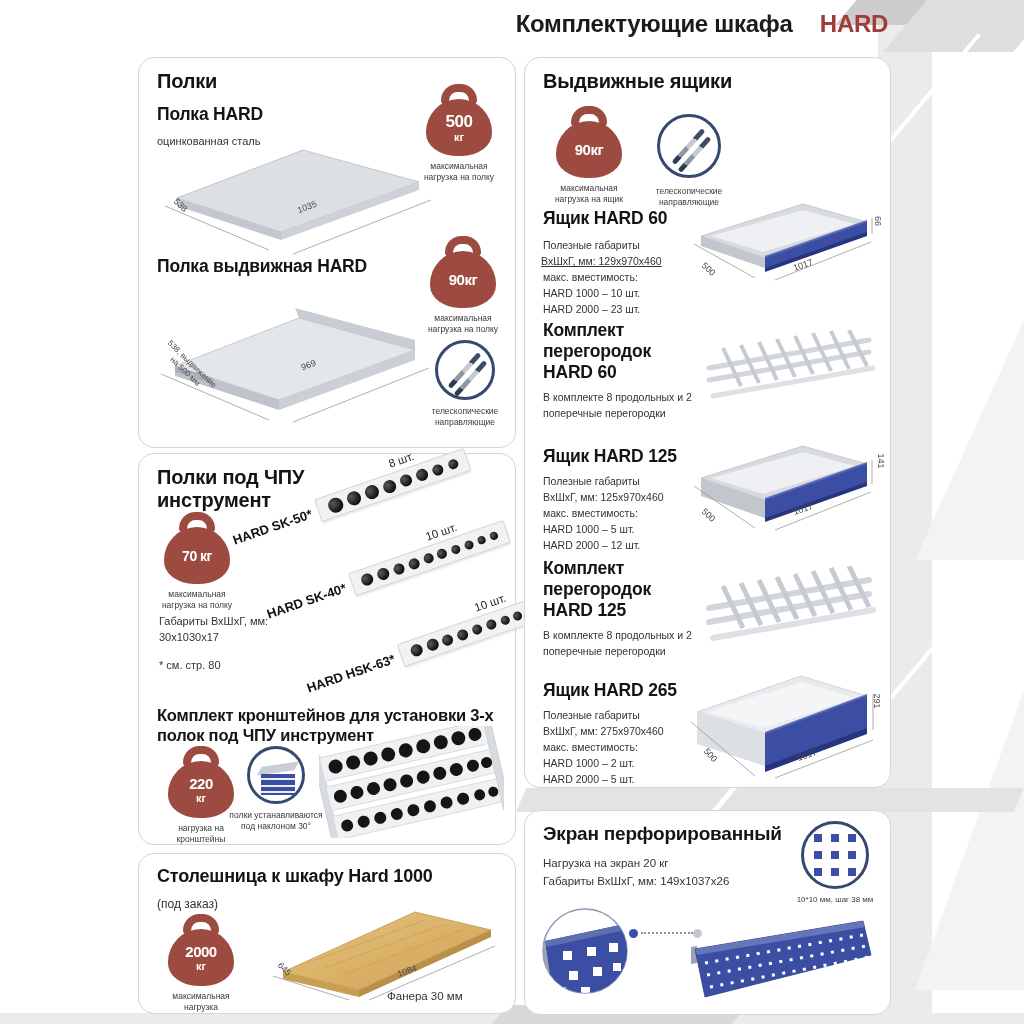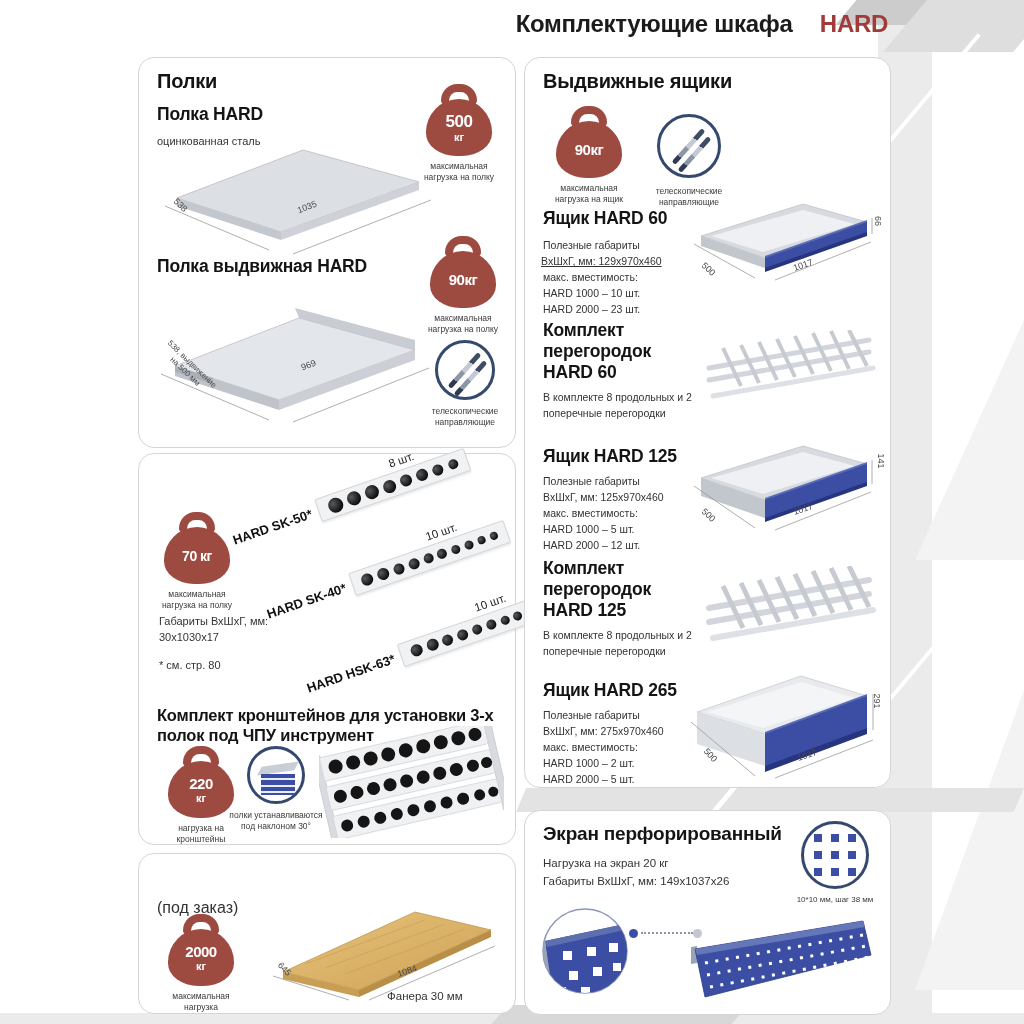--- a/index.html
+++ b/index.html
@@ -118,20 +118,21 @@
     </div>
 
     <div class="circ" style="left:296px;top:282px;width:60px;height:60px;">
       <div class="rail" style="left:4px;top:25px;"></div>
       <div class="rail" style="left:10px;top:33px;"></div>
     </div>
     <div class="circ-cap" style="left:270px;top:348px;width:112px;">телескопические направляющие</div>
   </div>
 
   <div class="panel" style="left:138px;top:453px;width:378px;height:392px;">
+    <div class="abs h2" style="left:18px;top:12px;width:160px;">Полки под ЧПУ инструмент</div>
 
     <div class="kb" style="left:20px;top:58px;">
       <div class="kb-handle"></div>
       <div class="kb-body">
         <span class="kb-val" style="font-size:14px;">70 кг</span>
       </div>
       <div class="kb-cap">максимальная нагрузка на полку</div>
     </div>
 
     <div class="strip-row" style="left:94px;top:74px;transform:rotate(-19deg);">
@@ -236,21 +237,22 @@
           <circle cx="105" cy="84" r="6" fill="#151515"></circle>
           <circle cx="122" cy="84" r="6" fill="#151515"></circle>
           <circle cx="139" cy="84" r="6" fill="#151515"></circle>
           <circle cx="156" cy="84" r="5.5" fill="#151515"></circle>
           <circle cx="170" cy="84" r="5" fill="#151515"></circle>
       </g>
     </svg>
   </div>
 
   <div class="panel" style="left:138px;top:853px;width:378px;height:161px;">
-    <div class="abs txt" style="left:18px;top:42px;font-size:16px;">(под заказ)</div>
+    <div class="abs h3" style="left:18px;top:12px;font-size:18px;">Столешница к шкафу Hard 1000</div>
+    <div class="abs txt" style="left:18px;top:42px;font-size:12px;">(под заказ)</div>
 
     <div class="kb" style="left:24px;top:60px;">
       <div class="kb-handle"></div>
       <div class="kb-body">
         <span class="kb-val" style="font-size:15px;">2000</span>
         <span class="kb-unit">кг</span>
       </div>
       <div class="kb-cap">максимальная нагрузка</div>
     </div>
 

